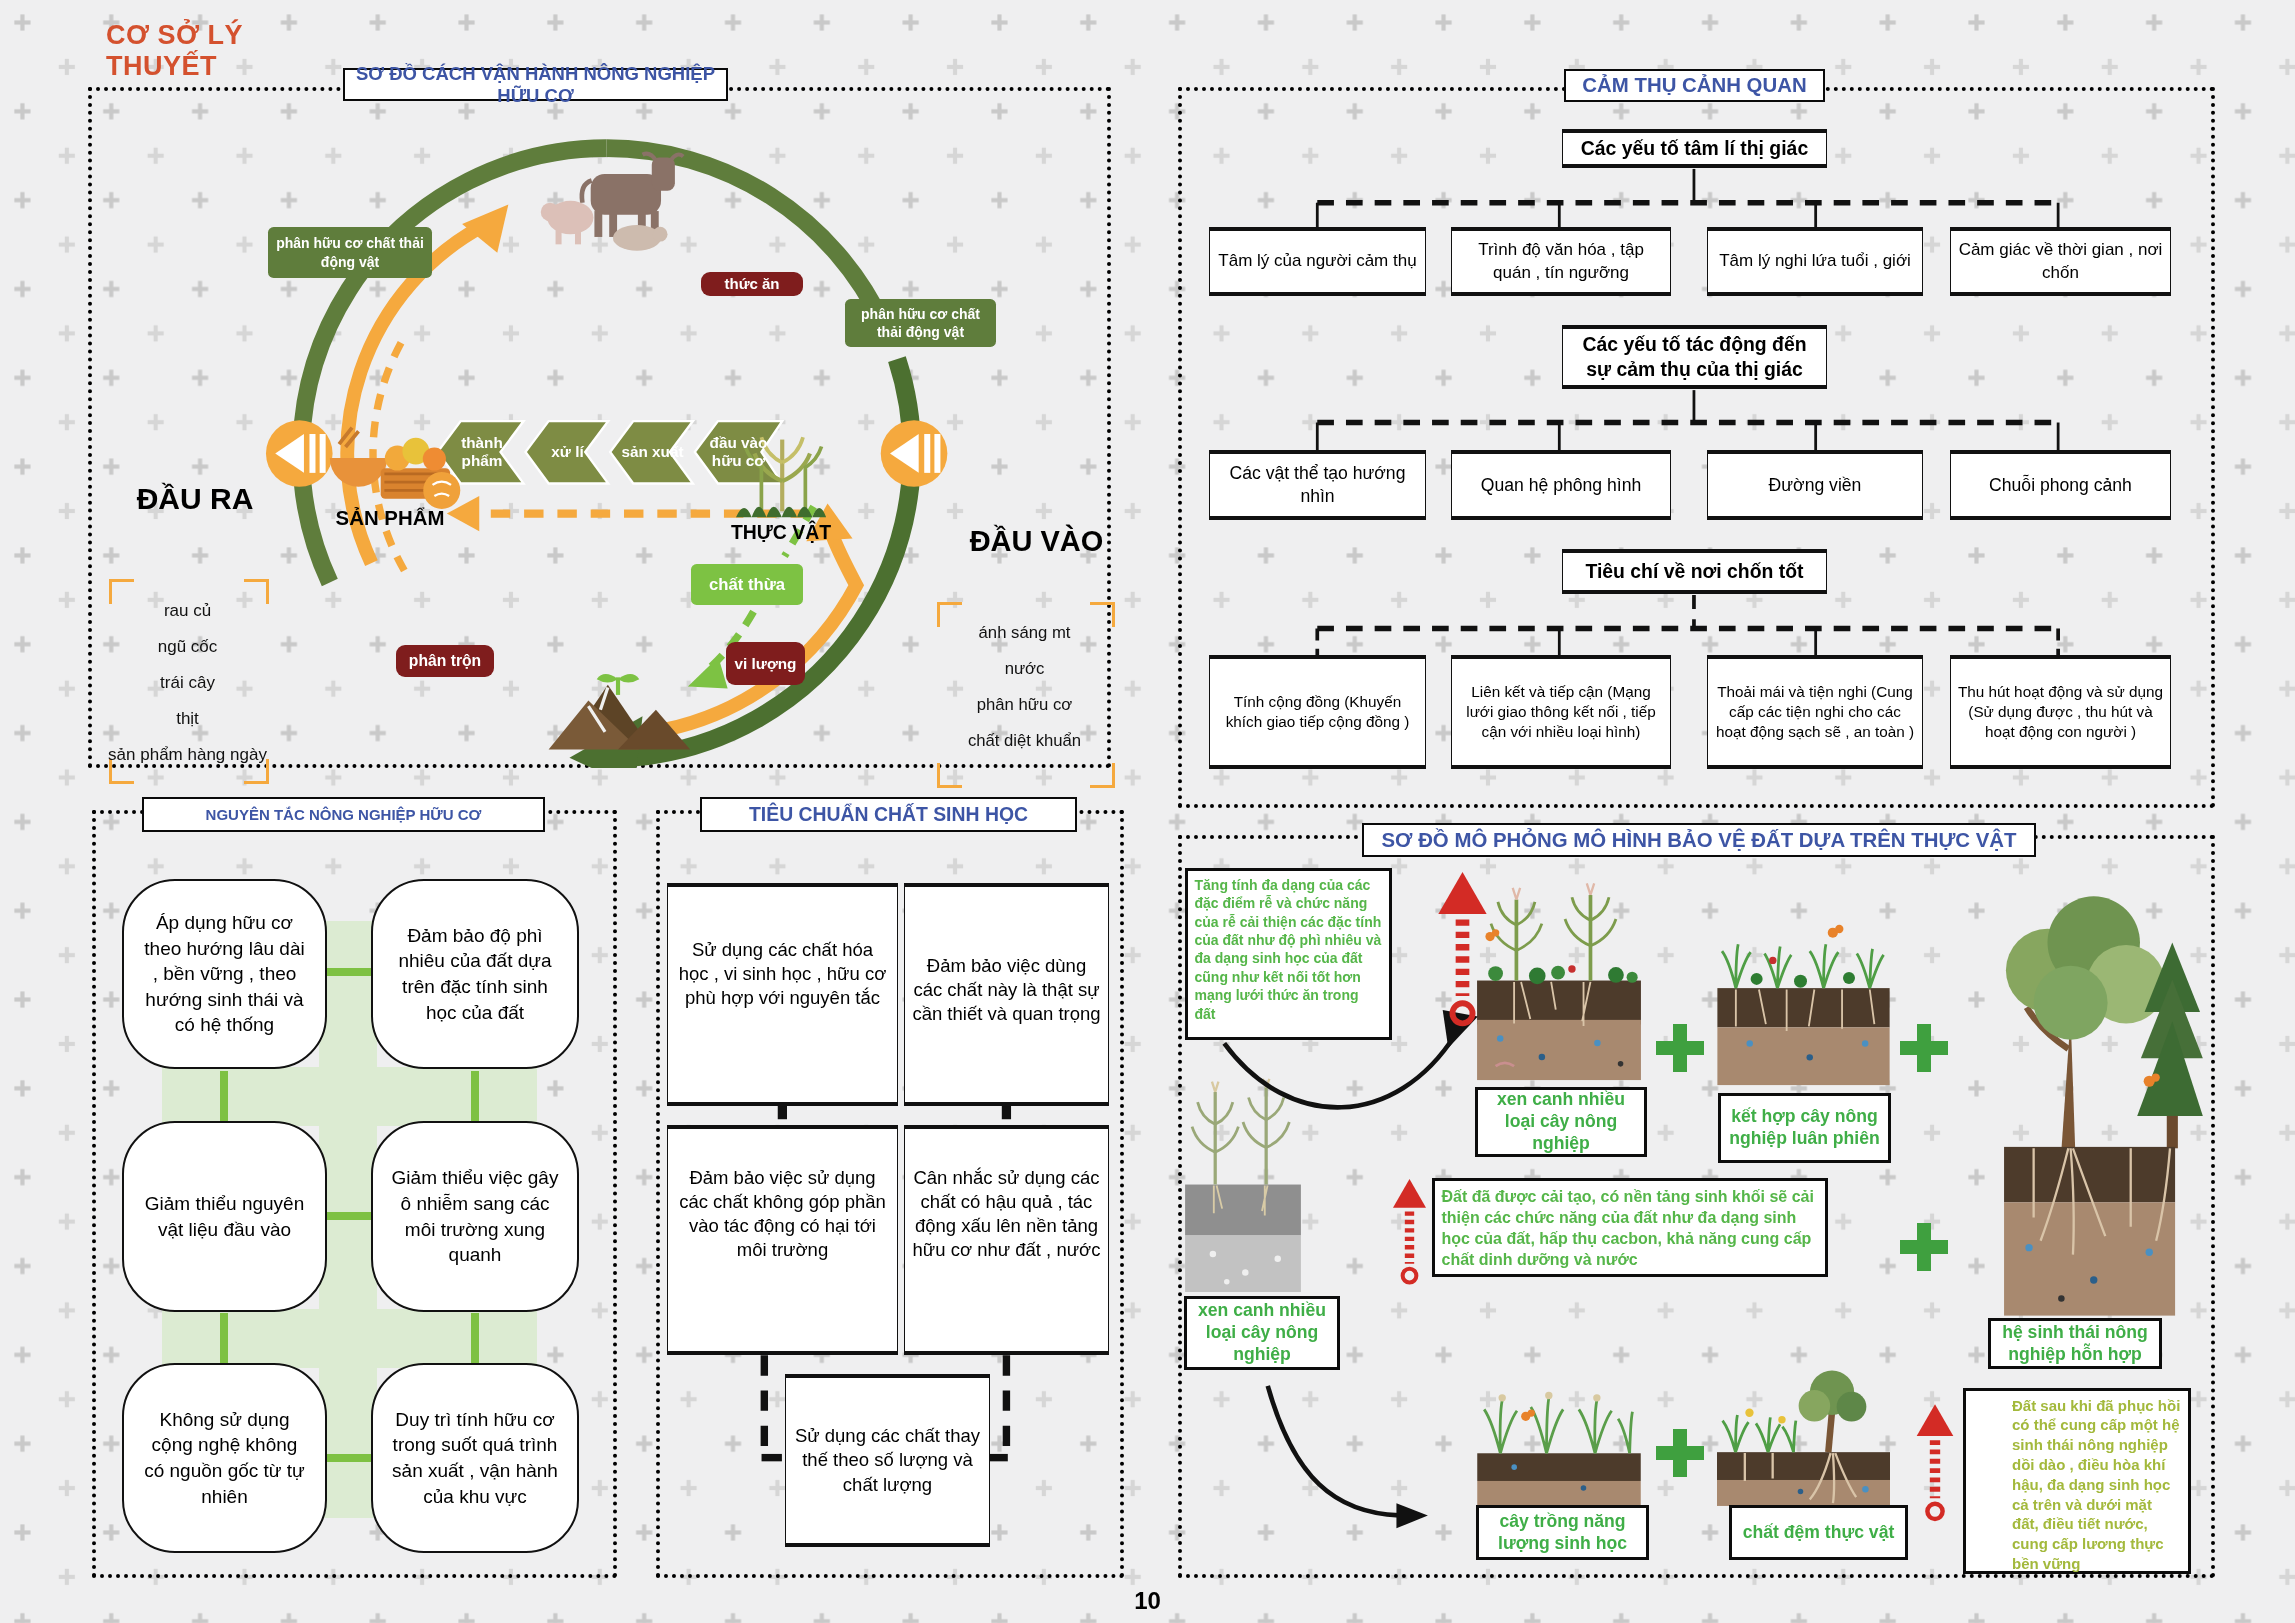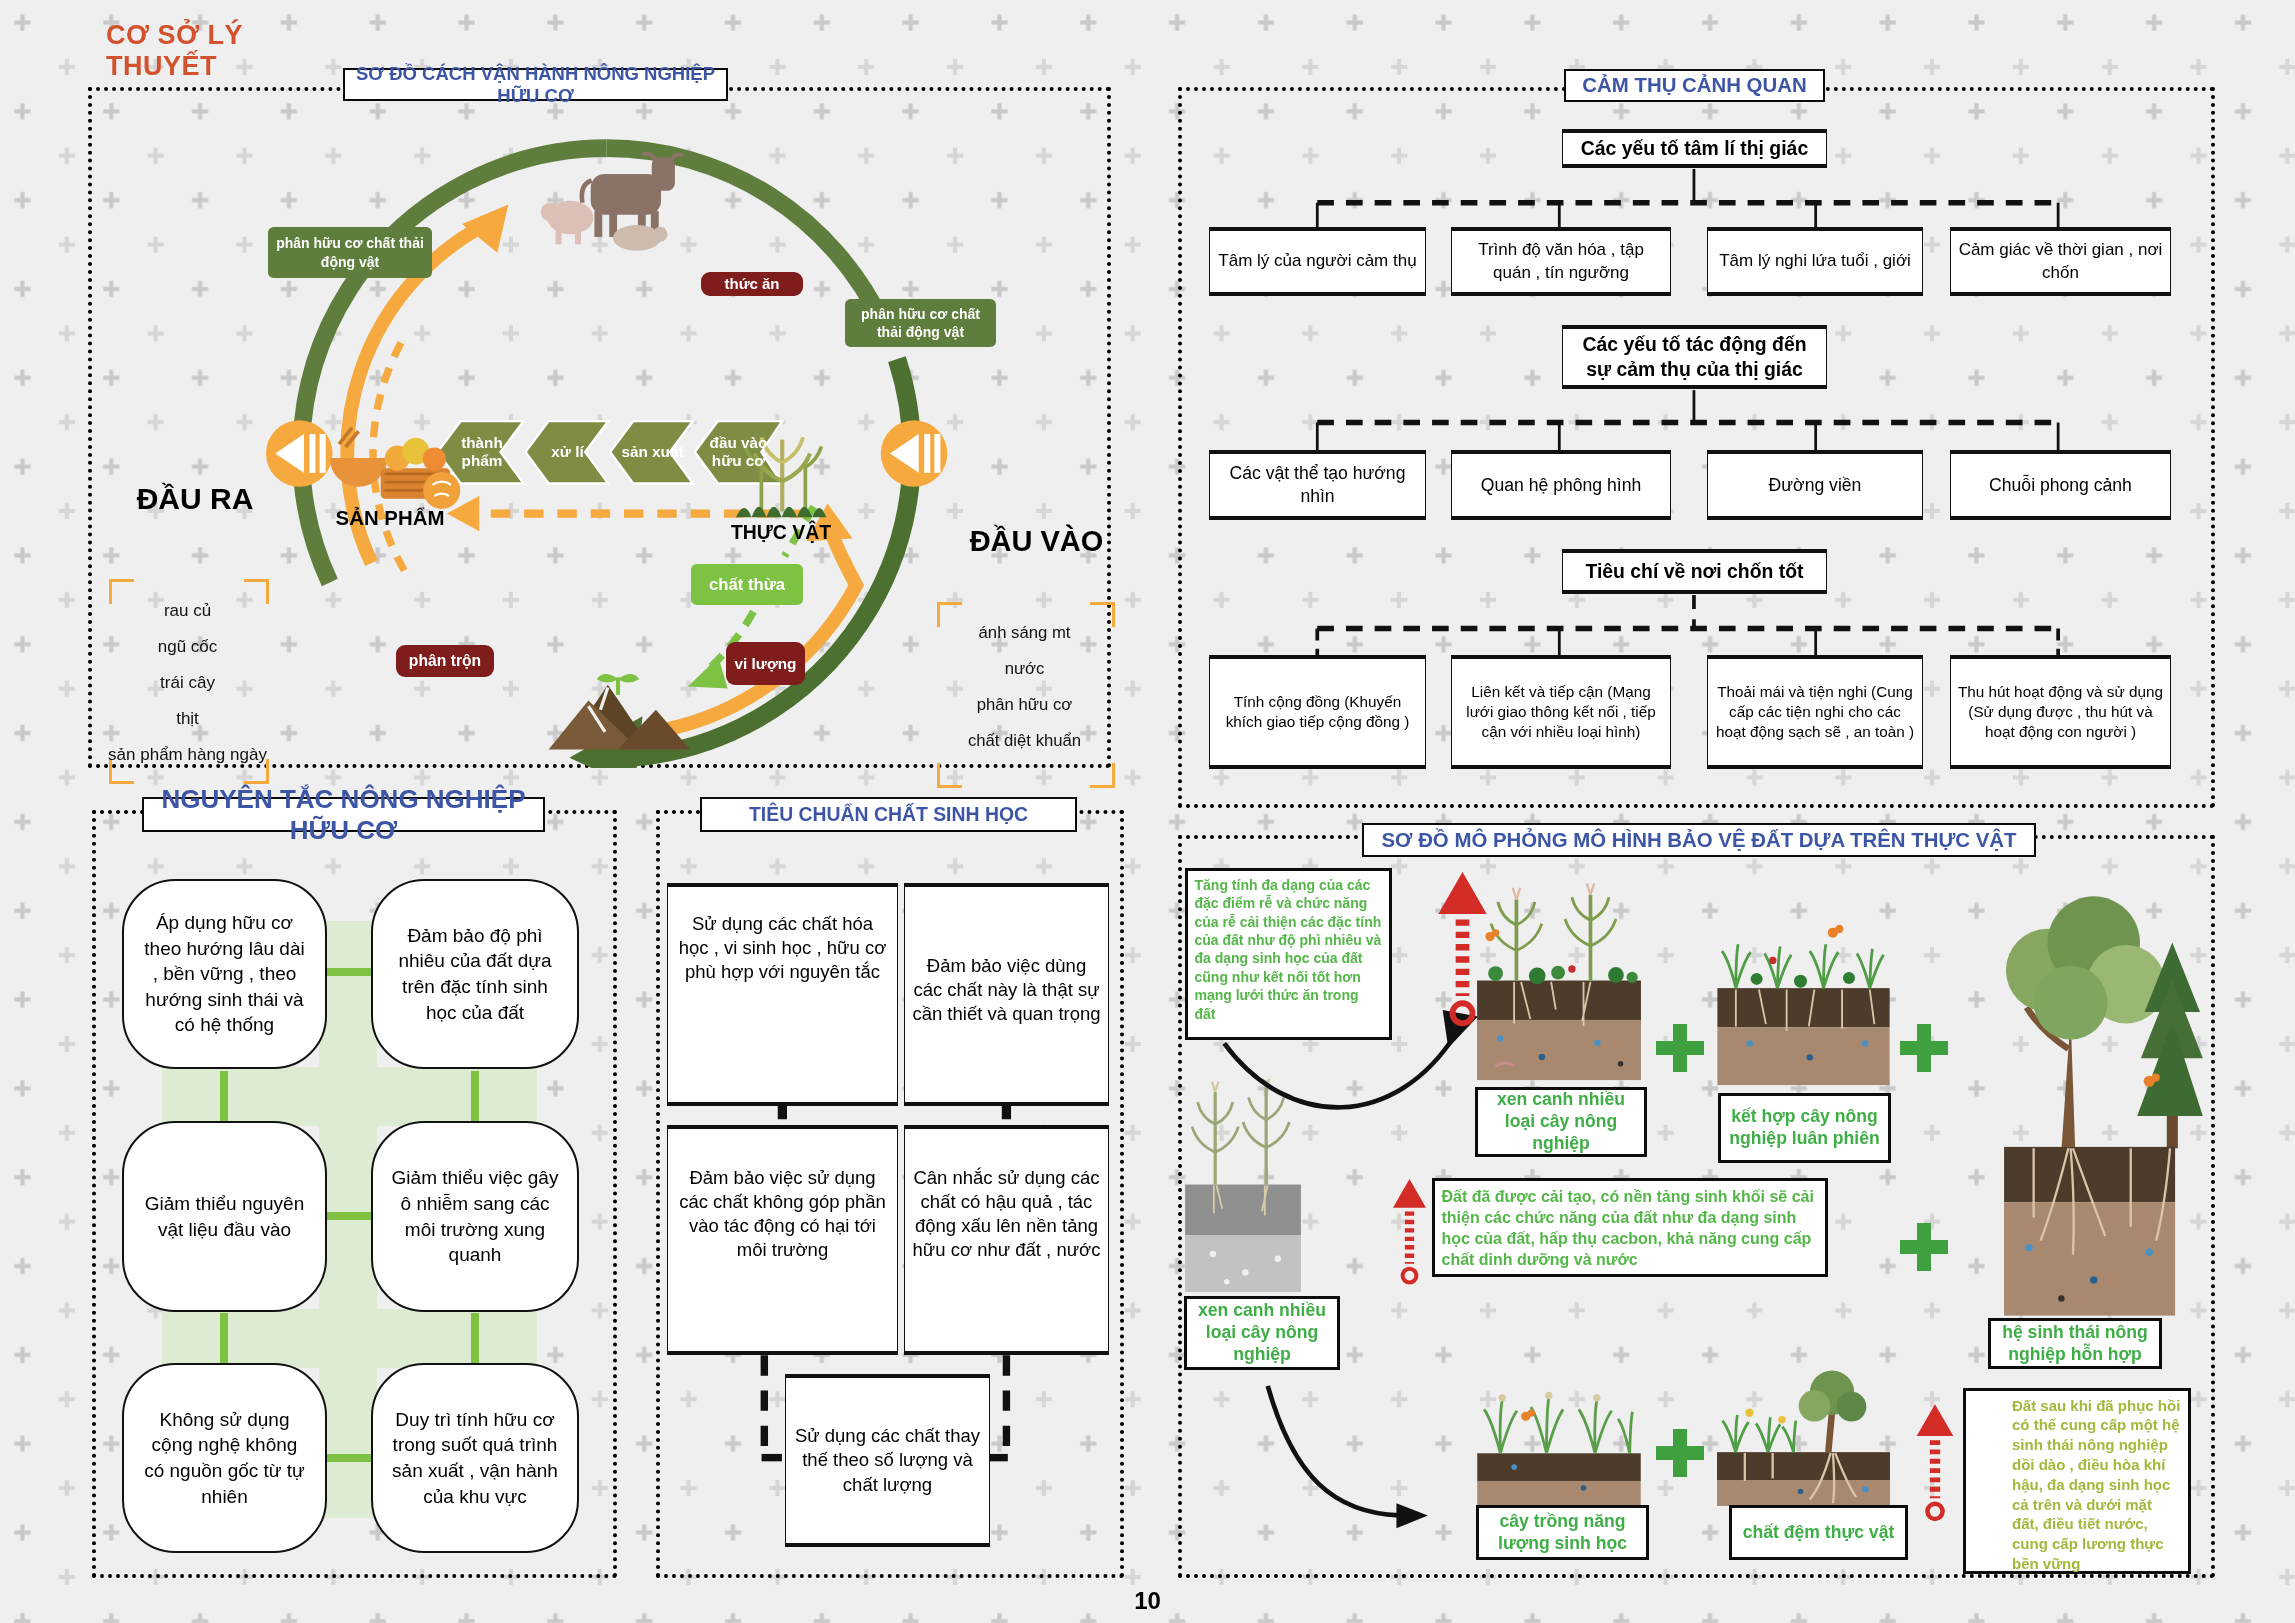--- a/index.html
+++ b/index.html
@@ -220,21 +220,21 @@
   <div class="wbox" style="left:1707px;top:450px;width:216px;height:70px;font-size:17.6px;">Đường viền</div>
   <div class="wbox" style="left:1950px;top:450px;width:221px;height:70px;font-size:17.6px;">Chuỗi phong cảnh</div>
 
   <div class="wbox" style="left:1562px;top:549px;width:265px;height:45px;font-size:19.4px;font-weight:bold;">Tiêu chí về nơi chốn tốt</div>
   <div class="wbox" style="left:1209px;top:655px;width:217px;height:114px;font-size:15.3px;">Tính cộng đồng (Khuyến khích giao tiếp cộng đồng )</div>
   <div class="wbox" style="left:1451px;top:655px;width:220px;height:114px;font-size:15.3px;">Liên kết và tiếp cận (Mạng lưới giao thông kết nối , tiếp cận với nhiều loại hình)</div>
   <div class="wbox" style="left:1707px;top:655px;width:216px;height:114px;font-size:15.3px;">Thoải mái và tiện nghi (Cung cấp các tiện nghi cho các hoạt động sạch sẽ , an toàn )</div>
   <div class="wbox" style="left:1950px;top:655px;width:221px;height:114px;font-size:15.3px;">Thu hút hoạt động và sử dụng (Sử dụng được , thu hút và hoạt động con người )</div>
 
   <div class="panel" style="left:92px;top:810px;width:525px;height:768px;"></div>
-  <div class="phead" style="left:142px;top:797px;width:403px;height:35px;font-size:26px;">NGUYÊN TẮC NÔNG NGHIỆP HỮU CƠ</div>
+  <div class="phead" style="left:142px;top:797px;width:403px;height:35px;font-size:15px;">NGUYÊN TẮC NÔNG NGHIỆP HỮU CƠ</div>
 
   <div class="abs" style="left:319px;top:921px;width:58px;height:597px;background:#dcebd2;z-index:2;"></div>
   <div class="abs" style="left:162px;top:1067px;width:375px;height:59px;background:#dcebd2;z-index:2;"></div>
   <div class="abs" style="left:162px;top:1309px;width:375px;height:59px;background:#dcebd2;z-index:2;"></div>
   <div class="abs" style="left:324px;top:968px;width:49px;height:7.9px;background:#7ec143;z-index:3;"></div>
   <div class="abs" style="left:324px;top:1212px;width:49px;height:7.9px;background:#7ec143;z-index:3;"></div>
   <div class="abs" style="left:324px;top:1454px;width:49px;height:7.9px;background:#7ec143;z-index:3;"></div>
   <div class="abs" style="left:220px;top:1071px;width:7.9px;height:50px;background:#7ec143;z-index:3;"></div>
   <div class="abs" style="left:471px;top:1071px;width:7.9px;height:50px;background:#7ec143;z-index:3;"></div>
   <div class="abs" style="left:220px;top:1313px;width:7.9px;height:50px;background:#7ec143;z-index:3;"></div>
@@ -253,21 +253,21 @@
   <svg class="abs" style="left:656px;top:810px;z-index:2;" width="468" height="768" viewBox="0 0 1011 1659">
     <line x1="478" y1="399" x2="578" y2="399" stroke="#111" stroke-width="20" stroke-dasharray="42 30"></line>
     <line x1="273" y1="628" x2="273" y2="695" stroke="#111" stroke-width="20" stroke-dasharray="40 28"></line>
     <line x1="757" y1="628" x2="757" y2="695" stroke="#111" stroke-width="20" stroke-dasharray="40 28"></line>
     <line x1="234" y1="1178" x2="234" y2="1399" stroke="#111" stroke-width="16" stroke-dasharray="44 32"></line>
     <line x1="228" y1="1399" x2="284" y2="1399" stroke="#111" stroke-width="16" stroke-dasharray="44 32"></line>
     <line x1="757" y1="1178" x2="757" y2="1399" stroke="#111" stroke-width="16" stroke-dasharray="44 32"></line>
     <line x1="716" y1="1399" x2="763" y2="1399" stroke="#111" stroke-width="16" stroke-dasharray="44 32"></line>
   </svg>
 
-  <div class="wbox" style="left:667px;top:883px;width:231px;height:223px;font-size:18.5px;align-items:flex-start;padding-top:25px;">Sử dụng các chất hóa học , vi sinh học , hữu cơ phù hợp với nguyên tắc</div>
+  <div class="wbox" style="left:667px;top:883px;width:231px;height:223px;font-size:18.5px;align-items:flex-start;padding-top:51px;">Sử dụng các chất hóa học , vi sinh học , hữu cơ phù hợp với nguyên tắc</div>
   <div class="wbox" style="left:904px;top:883px;width:205px;height:223px;font-size:18.5px;align-items:flex-start;padding-top:67px;">Đảm bảo việc dùng các chất này là thật sự cần thiết và quan trọng</div>
   <div class="wbox" style="left:667px;top:1125px;width:231px;height:230px;font-size:18.5px;align-items:flex-start;padding-top:37px;">Đảm bảo việc sử dụng các chất không góp phần vào tác động có hại tới môi trường</div>
   <div class="wbox" style="left:904px;top:1125px;width:205px;height:230px;font-size:18.5px;align-items:flex-start;padding-top:37px;">Cân nhắc sử dụng các chất có hậu quả , tác động xấu lên nền tảng hữu cơ như đất , nước</div>
   <div class="wbox" style="left:785px;top:1374px;width:205px;height:173px;font-size:18.5px;">Sử dụng các chất thay thế theo số lượng và chất lượng</div>
 
   <div class="panel" style="left:1178px;top:835px;width:1037px;height:743px;"></div>
   <div class="phead" style="left:1362px;top:823px;width:674px;height:34px;font-size:20.4px;">SƠ ĐỒ MÔ PHỎNG MÔ HÌNH BẢO VỆ ĐẤT DỰA TRÊN THỰC VẬT</div>
 
   <svg class="abs" style="left:1178px;top:835px;z-index:3;" width="1037" height="743" viewBox="0 0 2241 1605">
     <path d="M100 450 C 240 640 470 635 600 430" stroke="#111" stroke-width="10" fill="none"></path>

